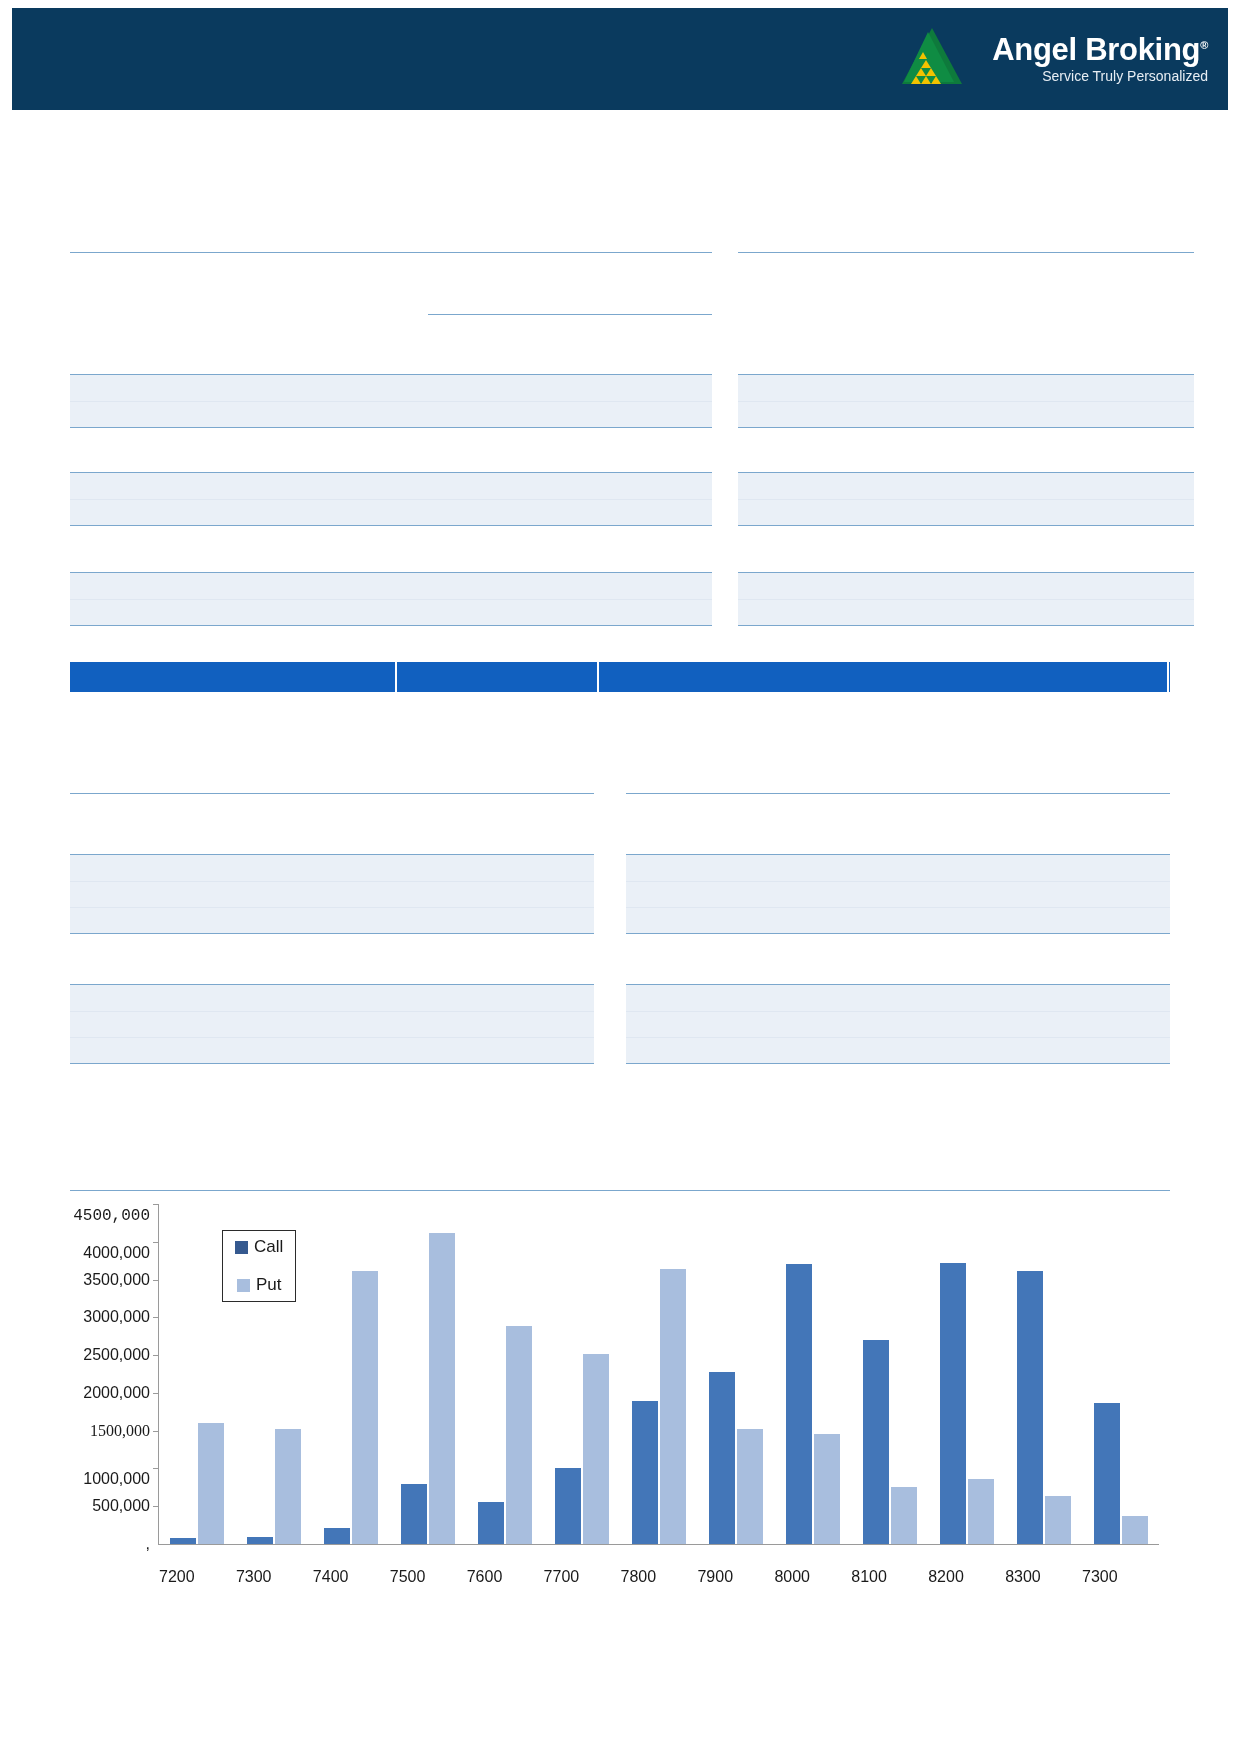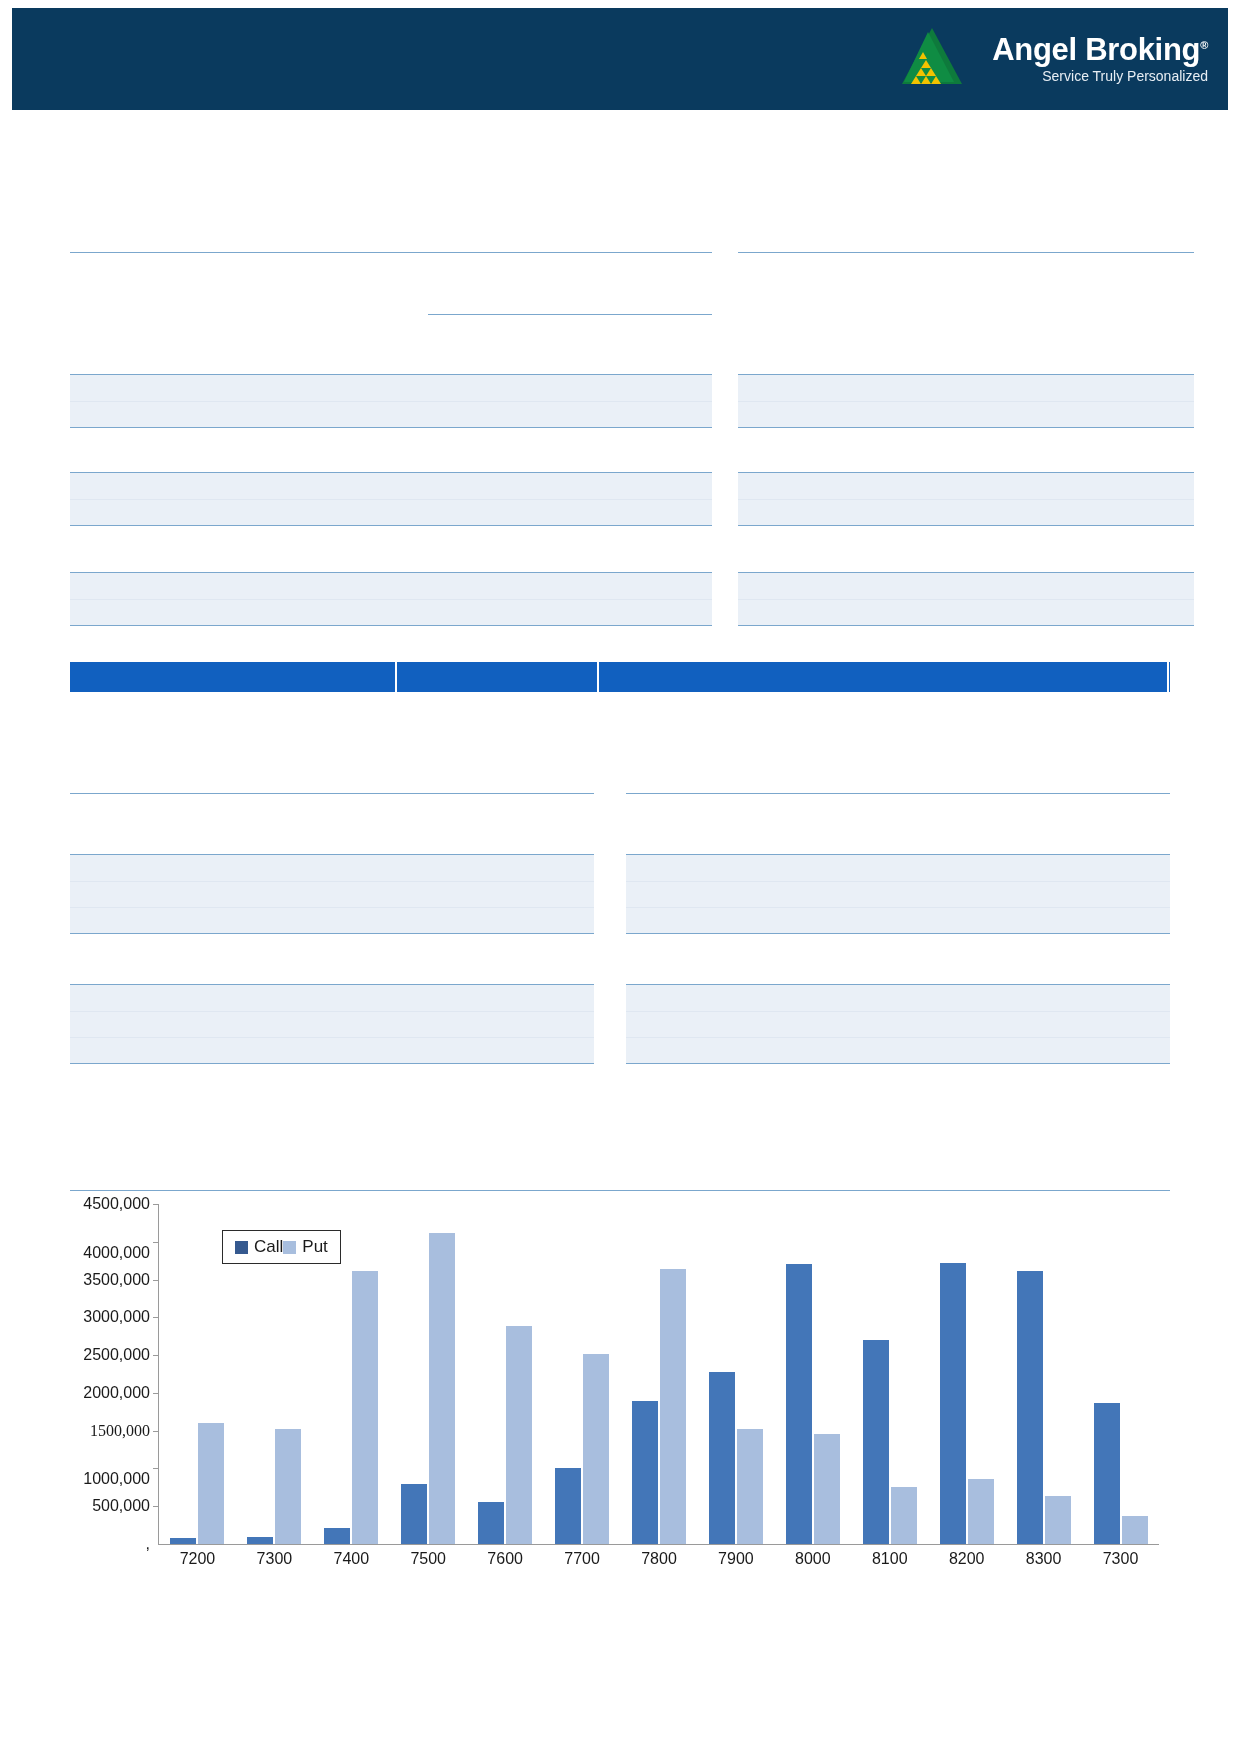--- a/index.html
+++ b/index.html
@@ -176,33 +176,35 @@
   .bar.put  { background: #a8bede; }
   .x-labels {
     position: absolute;
     left: 89px;
     top: 346px;
     width: 1000px;
     display: flex;
   }
   .x-label {
     flex: 1 1 0;
-    text-align: center;
     font-size: 16px;
     color: #1a1a1a;
+    margin-top: 18px;
   }
   .legend {
     position: absolute;
     left: 152px;
     top: 26px;
     border: 1px solid #2b2b2b;
     background: #ffffff;
     padding: 6px 12px;
     display: flex;
+    gap: 18px;
     align-items: center;
+    flex-direction: column;
   }
   .legend-item {
     display: flex;
     align-items: center;
     gap: 6px;
     font-size: 17px;
     color: #1a1a1a;
   }
   .swatch {
     width: 13px;
@@ -289,21 +291,21 @@
 <div class="tint-bordered" style="left:626px; top:984px; width:544px; height:78px;">
   <div class="rowline" style="left:0; top:26px; width:544px;"></div>
   <div class="rowline" style="left:0; top:52px; width:544px;"></div>
 </div>
 
 <div class="chart-area">
   <div class="chart-toprule"></div>
 
   <div class="plot-outer">
     <div class="y-labels">
-      <div class="y-label" style="top:0px;">4500,000</div>
+      <div class="y-label" style="top:12px;font-family:Liberation Mono, monospace;">4500,000</div>
       <div class="y-label" style="top:49px;">4000,000</div>
       <div class="y-label" style="top:75.6px;">3500,000</div>
       <div class="y-label" style="top:113.3px;">3000,000</div>
       <div class="y-label" style="top:151.1px;">2500,000</div>
       <div class="y-label" style="top:188.9px;">2000,000</div>
       <div class="y-label" style="top:226.7px;font-family:Liberation Serif, serif;">1500,000</div>
       <div class="y-label" style="top:264.4px;margin-top:11px;">1000,000</div>
       <div class="y-label" style="top:302.2px;">500,000</div>
       <div class="y-label" style="top:340px;">,</div>
     </div>

